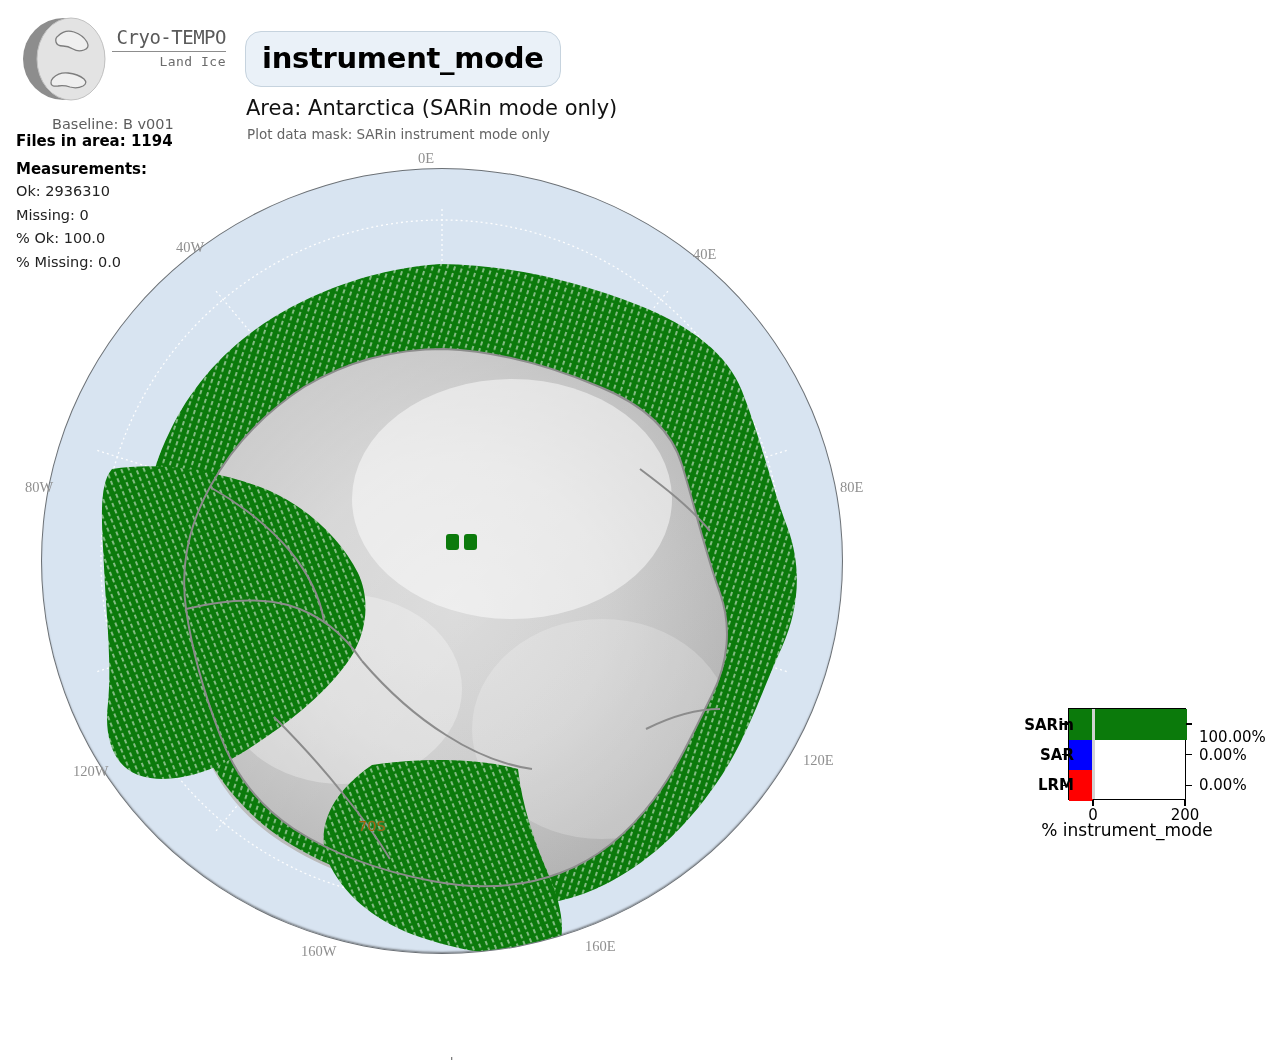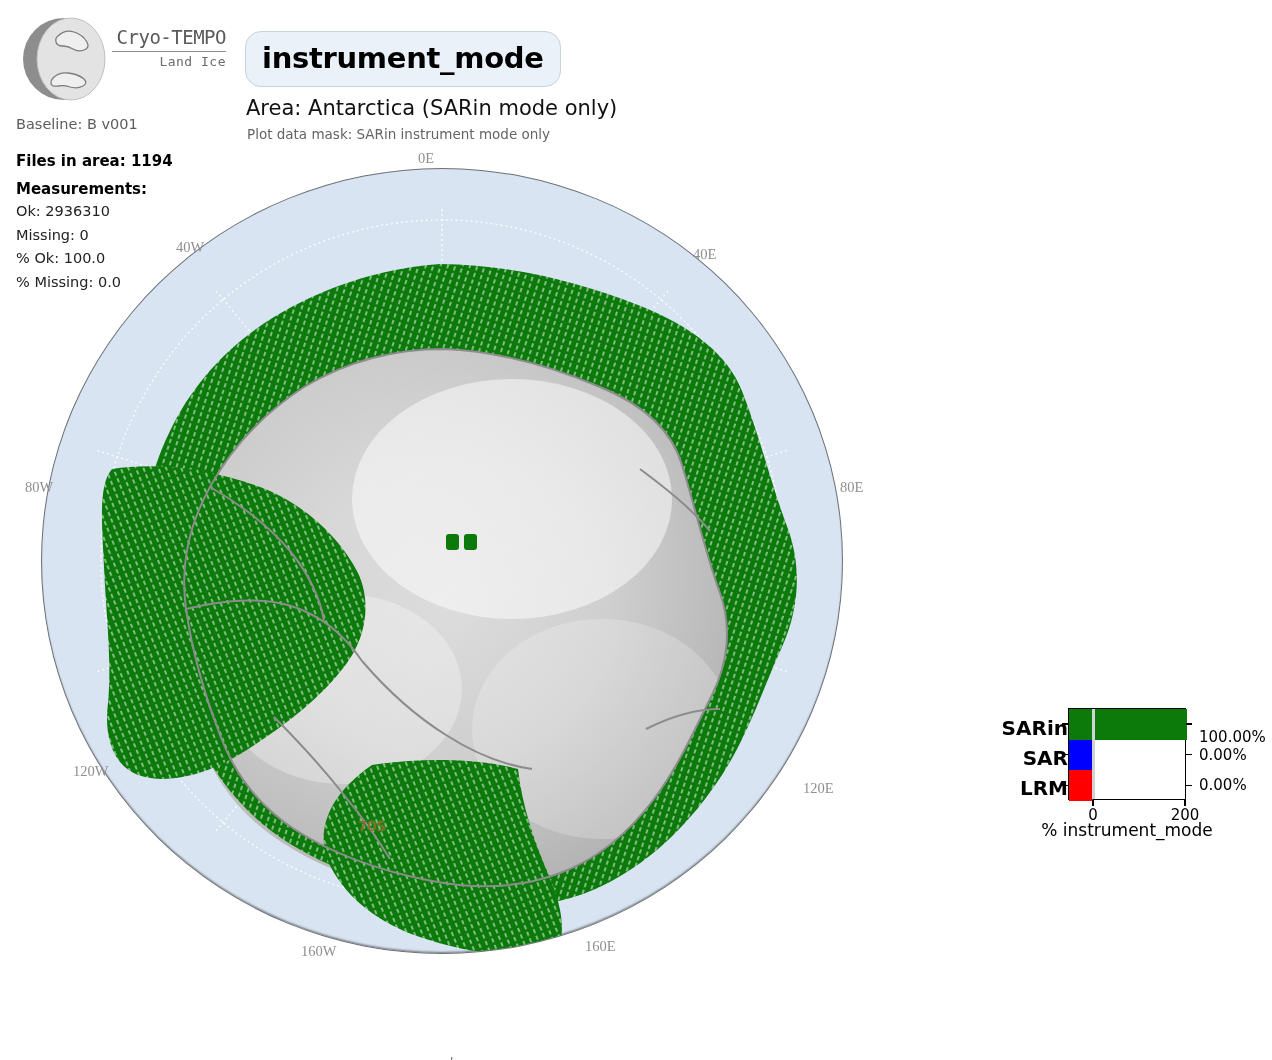--- a/index.html
+++ b/index.html
@@ -15,22 +15,22 @@
   .logo-globe{position:absolute;left:6px;top:2px;width:88px;height:88px;}
   .logo-text{position:absolute;left:92px;top:14px;width:120px;text-align:right;}
   .logo-title{font-family:"DejaVu Sans Mono","Liberation Mono",monospace;
      font-size:19px;color:#5a5a5a;letter-spacing:-.5px;line-height:22px;white-space:nowrap;}
   .logo-rule{border-bottom:1.5px solid #8d8d8d;margin:3px 0 2px 6px;}
   .logo-sub{font-family:"DejaVu Sans Mono","Liberation Mono",monospace;
      font-size:13px;color:#6b6b6b;letter-spacing:.5px;}
   
   #meta{position:absolute;left:16px;top:113px;width:215px;}
   .meta-date{font-size:30px;font-weight:bold;letter-spacing:-.5px;line-height:36px;color:#000;}
-  .meta-baseline{font-size:14.5px;color:#5d5d5d;margin-top:3px;}
-  .meta-files{font-size:15px;font-weight:bold;margin-top:20px;color:#000;}
+  .meta-baseline{font-size:14.5px;color:#5d5d5d;margin-top:3px;margin-left:36px;}
+  .meta-files{font-size:15px;font-weight:bold;color:#000;}
   .meta-measure{font-size:15px;font-weight:bold;margin-top:10px;color:#000;}
   .meta-line{font-size:14.5px;color:#222;line-height:19.5px;margin-top:4px;}
   .meta-line:first-of-type{margin-top:7px;}
   
   #title-badge{position:absolute;left:245px;top:31px;
      background:#eaf1f8;border:1px solid #c6d3de;border-radius:16px;
      padding:9px 16px 11px 16px;}
   #title-badge span{font-size:29px;font-weight:bold;letter-spacing:-.3px;color:#000;}
   #area-line{position:absolute;left:246px;top:96px;font-size:21px;color:#111;}
   #mask-line{position:absolute;left:247px;top:126px;font-size:13.5px;color:#646464;}
@@ -48,21 +48,21 @@
      text-shadow:0 0 2px rgba(150,170,190,.9);}
   
   #scalebar{position:absolute;left:345px;top:895px;width:165px;}
   #scalebar .sb-top{font-size:14px;color:#7d7d7d;text-align:center;}
   
   #legend{position:absolute;left:1006px;top:700px;width:260px;height:150px;}
   #lg-plot{position:absolute;left:62px;top:8px;width:118px;height:92px;
      border:1.5px solid #000;background:#fff;box-sizing:border-box;}
   .lg-bar{position:absolute;left:-0.5px;height:30.6px;}
   .lg-zero{position:absolute;left:23px;top:0;bottom:0;width:3px;background:#d3d3d3;}
-  .lg-cat{position:absolute;right:198px;font-size:20px;font-weight:bold;
+  .lg-cat{position:absolute;right:192px;font-size:15px;font-weight:bold;
      white-space:nowrap;text-align:right;color:#000;}
   .lg-tickL{position:absolute;left:56px;width:6px;height:1.5px;background:#000;}
   .lg-tickR{position:absolute;left:180px;width:6px;height:1.5px;background:#000;}
   .lg-val{position:absolute;left:193px;font-size:15px;color:#000;white-space:nowrap;}
   .lg-xtick{position:absolute;top:100px;width:1.5px;height:6px;background:#000;}
   .lg-xlab{position:absolute;top:106px;font-size:15px;color:#000;transform:translateX(-50%);}
   #lg-xtitle{position:absolute;top:120px;left:121px;transform:translateX(-50%);
      font-size:17px;color:#000;white-space:nowrap;}
 </style>
 </head>
@@ -224,21 +224,21 @@
           <ellipse cx="526" cy="862" rx="4" ry="8" transform="rotate(-25 526 862)"></ellipse>
           <ellipse cx="544" cy="878" rx="4" ry="7" transform="rotate(-25 544 878)"></ellipse>
         </g>
       </g>
     </svg>
   </div>
 
   <div class="lon-label" style="left:385px;top:-10px;">0E</div>
   <div class="lon-label" style="left:660px;top:86px;">40E</div>
   <div class="lon-label" style="left:807px;top:319px;">80E</div>
-  <div class="lon-label" style="left:770px;top:620px;">120E</div>
+  <div class="lon-label" style="left:770px;top:592px;">120E</div>
   <div class="lon-label" style="left:552px;top:778px;">160E</div>
   <div class="lon-label" style="left:268px;top:783px;">160W</div>
   <div class="lon-label" style="left:40px;top:603px;text-align:center;">120W</div>
   <div class="lon-label" style="left:-8px;top:319px;">80W</div>
   <div class="lon-label" style="left:143px;top:79px;">40W</div>
   <div class="lat-label" style="left:325px;top:658px;">70S</div>
 
   <div id="scalebar">
     <div class="sb-top">km</div>
 

